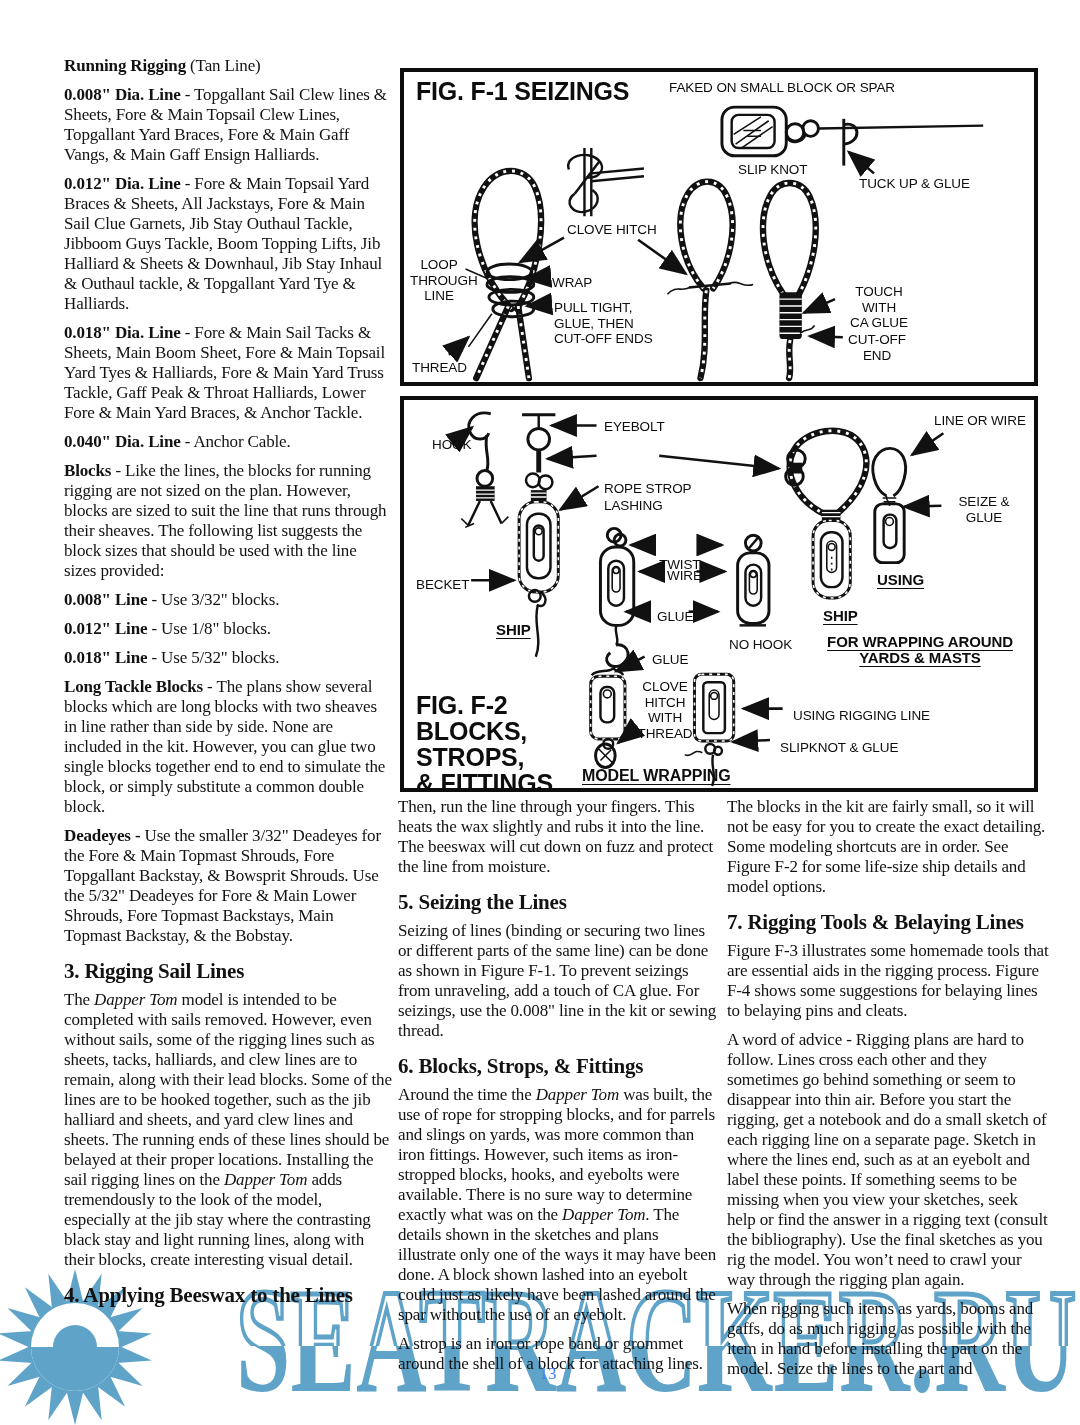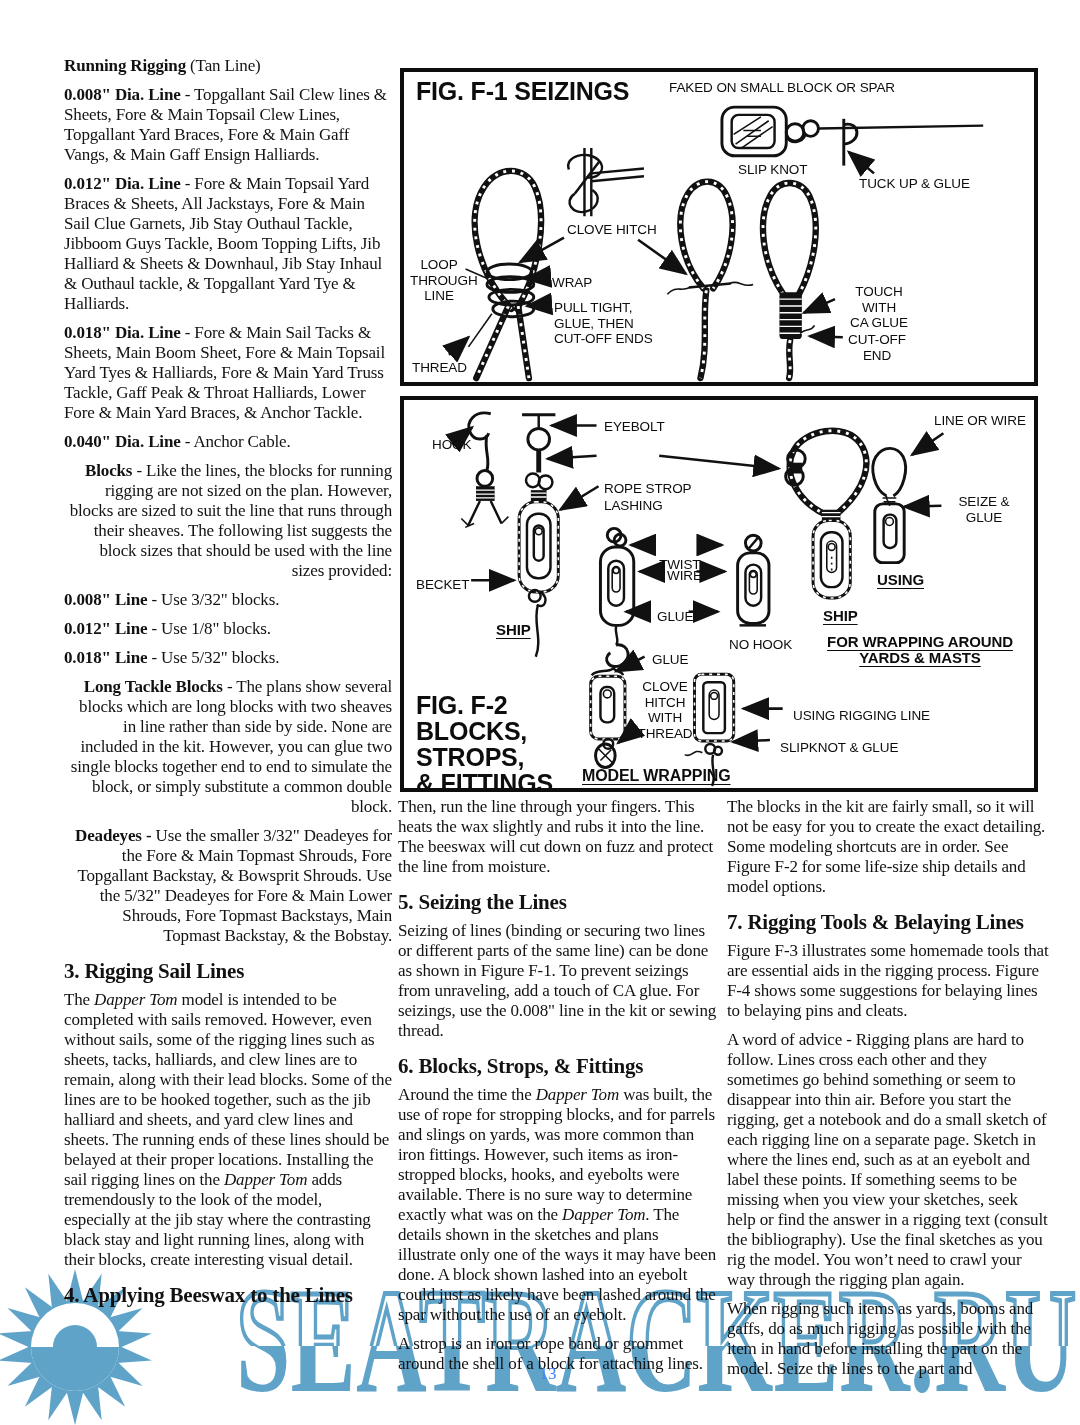--- a/index.html
+++ b/index.html
@@ -4,21 +4,21 @@
 <style>
   html,body{margin:0;padding:0;}
   body{
     width:1080px;height:1425px;position:relative;background:#ffffff;
     font-family:"Liberation Serif",serif;color:#121212;overflow:hidden;
   }
   .content{position:absolute;inset:0;z-index:1;}
   .watermark-layer{position:absolute;left:0;top:1255px;width:1080px;height:170px;z-index:0;}
   .col{position:absolute;text-align:left;}
   .col p{margin:0 0 9px 0;font-size:17px;line-height:20px;letter-spacing:-0.15px;}
-  .col p.gap{margin-top:0;text-align:right;}
+  .col p.gap{margin-top:0;}
   .seg-b{font-weight:bold;}
   .seg-i{font-style:italic;}
   h2.section{font-size:21px;line-height:24px;margin:13px 0 7px 0;font-weight:bold;white-space:nowrap;letter-spacing:-0.2px;}
   .fig{position:absolute;border:4px solid #0d0d0d;background:#fff;box-sizing:border-box;}
   .fig svg.art{position:absolute;left:0;top:0;width:100%;height:100%;}
   .fig-label{
     position:absolute;font-family:"Liberation Sans",sans-serif;font-size:13.5px;line-height:15.5px;
     color:#0d0d0d;white-space:pre-line;letter-spacing:-0.1px;
   }
   .fig-label.ctr{text-align:center;}

